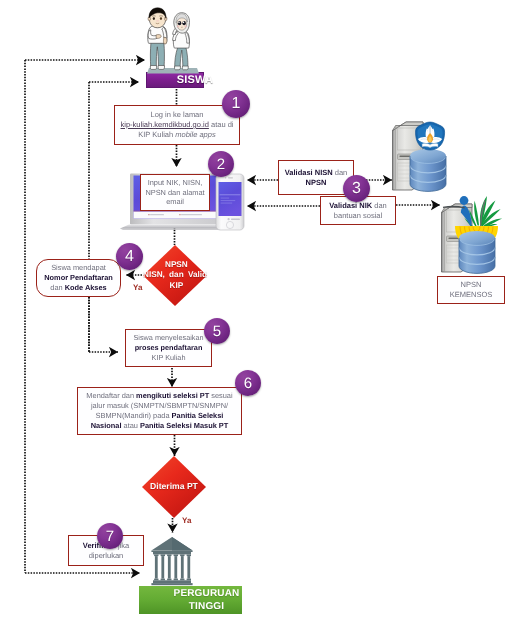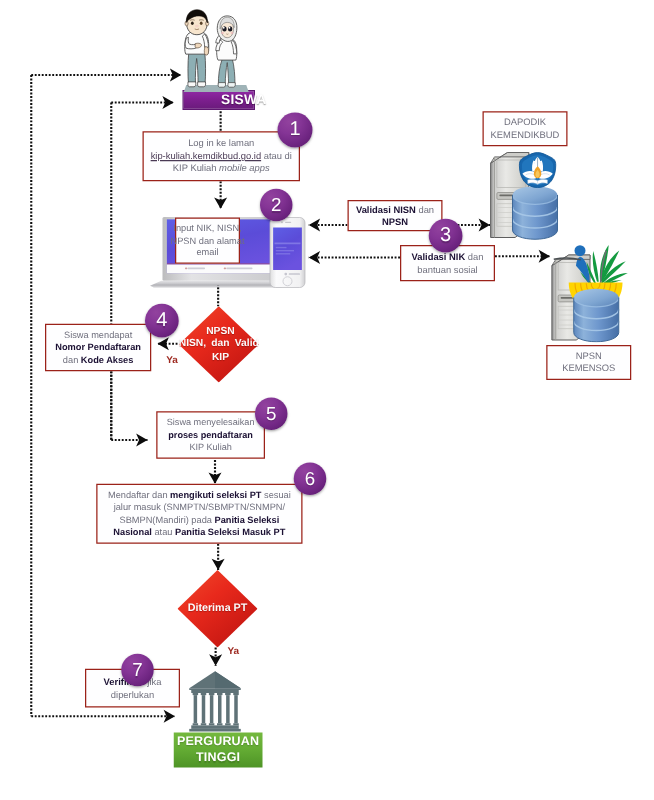--- a/index.html
+++ b/index.html
@@ -223,53 +223,47 @@
         <rect x="101.6" y="22" width="20.8" height="1.4" fill="#8f87ea" opacity=".7"></rect>
         <rect x="102.6" y="25.5" width="8.6" height="1.1" fill="#8f87ea" opacity=".6"></rect>
         <rect x="102.6" y="28" width="14.6" height="1.1" fill="#8f87ea" opacity=".6"></rect>
         <rect x="102.6" y="30.5" width="11.6" height="1.1" fill="#8f87ea" opacity=".6"></rect>
         <rect x="113" y="46.6" width="9" height="1.3" rx="0.6" fill="#c6c6cf"></rect>
         <circle cx="110.6" cy="47.2" r="1.1" fill="#c6c6cf"></circle>
         <circle cx="112" cy="53" r="3.6" fill="none" stroke="#d2d2d7" stroke-width="0.8"></circle>
       </g>
     </svg>
   </div>
-  <div class="rbox" style="left:140px;top:174px;width:52px;height:37px;font-size:7.4px;">
+  <div class="rbox" style="left:140px;top:174px;width:70px;height:37px;font-size:7.4px;">
     <div>
       <div>Input NIK, NISN,</div>
       <div>NPSN dan alamat</div>
       <div>email</div>
     </div>
   </div>
   <div class="badge" style="left:208px;top:151px;width:26px;height:26px;font-size:15px;">
     <span>2</span>
   </div>
 
-  <div class="rbox" style="left:278px;top:160px;width:76px;height:25px;font-size:7.5px;">
+  <div class="rbox" style="left:278px;top:160px;width:76px;height:35px;font-size:7.5px;">
     <div>
       <div><b>Validasi NISN</b><span> dan</span></div>
       <div><b>NPSN</b></div>
     </div>
   </div>
   <div class="rbox" style="left:320px;top:196px;width:76px;height:29px;font-size:7.5px;">
     <div>
       <div><b>Validasi NIK</b><span> dan</span></div>
       <div>bantuan sosial</div>
     </div>
   </div>
   <div class="badge" style="left:343px;top:175px;width:27px;height:27px;font-size:16px;">
     <span>3</span>
   </div>
 
-  <div class="rbox" style="left:386px;top:89px;width:68px;height:28px;font-size:7.5px;">
-    <div>
-      <div>DAPODIK</div>
-      <div>KEMENDIKBUD</div>
-    </div>
-  </div>
   <div class="abs" style="left:390px;top:118px;width:62px;height:76px;z-index:4;">
     <svg width="62" height="76" viewBox="0 0 62 76">
       <defs>
         <linearGradient id="twrG" x1="0" y1="0" x2="1" y2="0">
           <stop offset="0" stop-color="#8e8e8e"></stop>
             <stop offset="0.1" stop-color="#cfcfcd"></stop>
           <stop offset="0.4" stop-color="#e9e9e6"></stop>
             <stop offset="0.75" stop-color="#d6d6d2"></stop>
           <stop offset="1" stop-color="#bcbcb8"></stop>
         </linearGradient>
@@ -397,21 +391,21 @@
         <polygon points="32,0 64,30.5 32,61 0,30.5" fill="url(#dg1)"></polygon>
       </svg>
     <div class="dtext" style="font-size:8.2px;">
       <div>NISN,</div>
       <div>NPSN dan KIP</div>
       <div>Valid</div>
     </div>
   </div>
   <div class="ylab" style="left:133px;top:283px;">Ya</div>
 
-  <div class="rbox" style="left:36px;top:259px;width:85px;height:38px;font-size:7.4px;">
+  <div class="rbox" style="left:36px;top:259px;width:85px;height:38px;font-size:7.4px;border-radius:12px;">
     <div>
       <div>Siswa mendapat</div>
       <div><b>Nomor Pendaftaran</b></div>
       <div><span>dan </span><b>Kode Akses</b></div>
     </div>
   </div>
   <div class="badge" style="left:116px;top:243px;width:27px;height:27px;font-size:16px;">
     <span>4</span>
   </div>
 
@@ -503,20 +497,20 @@
 
         <rect x="3.0" y="45.3" width="38.0" height="2.8"></rect>
         <rect x="1.4" y="48.1" width="41.2" height="2.1"></rect>
       </g>
 
       <path d="M22,2.0 L42.6,15.6 L22,15.6 Z" fill="#556A70"></path>
     </svg>
   </div>
   <div class="abs" style="left:139px;top:586px;width:71px;height:28px;
               background:linear-gradient(180deg,#74b83e 0%,#63ab33 50%,#4e9426 100%);
-              display:flex;align-items:center;justify-content:center;text-align:center;">
+              display:flex;align-items:center;justify-content:center;text-align:center;padding-left:32px;">
     <div style="color:#fff;font-weight:bold;font-size:10px;line-height:1.34;text-shadow:0 1px 1px rgba(0,0,0,.18);letter-spacing:.15px;">
       <div>PERGURUAN</div>
       <div>TINGGI</div>
     </div>
   </div>
 
 </div>
 
 </body></html>

